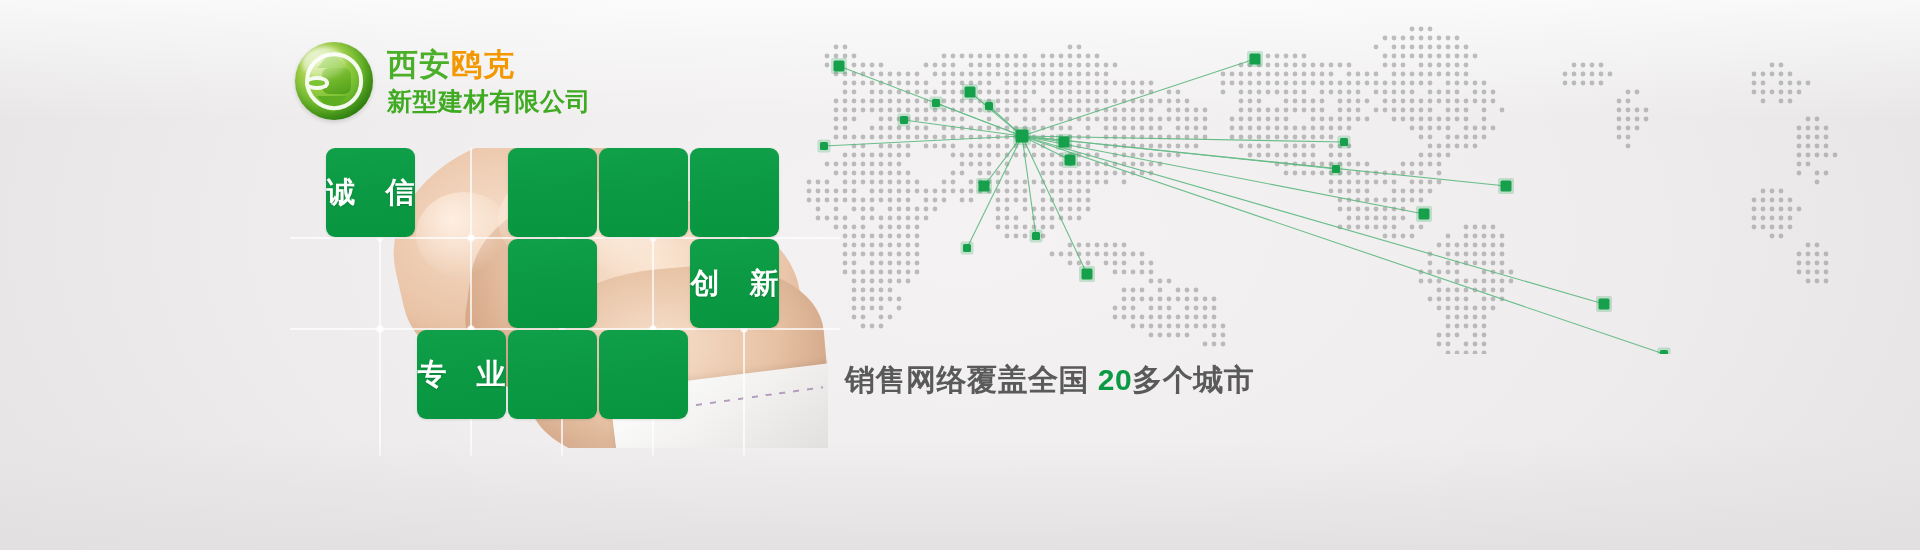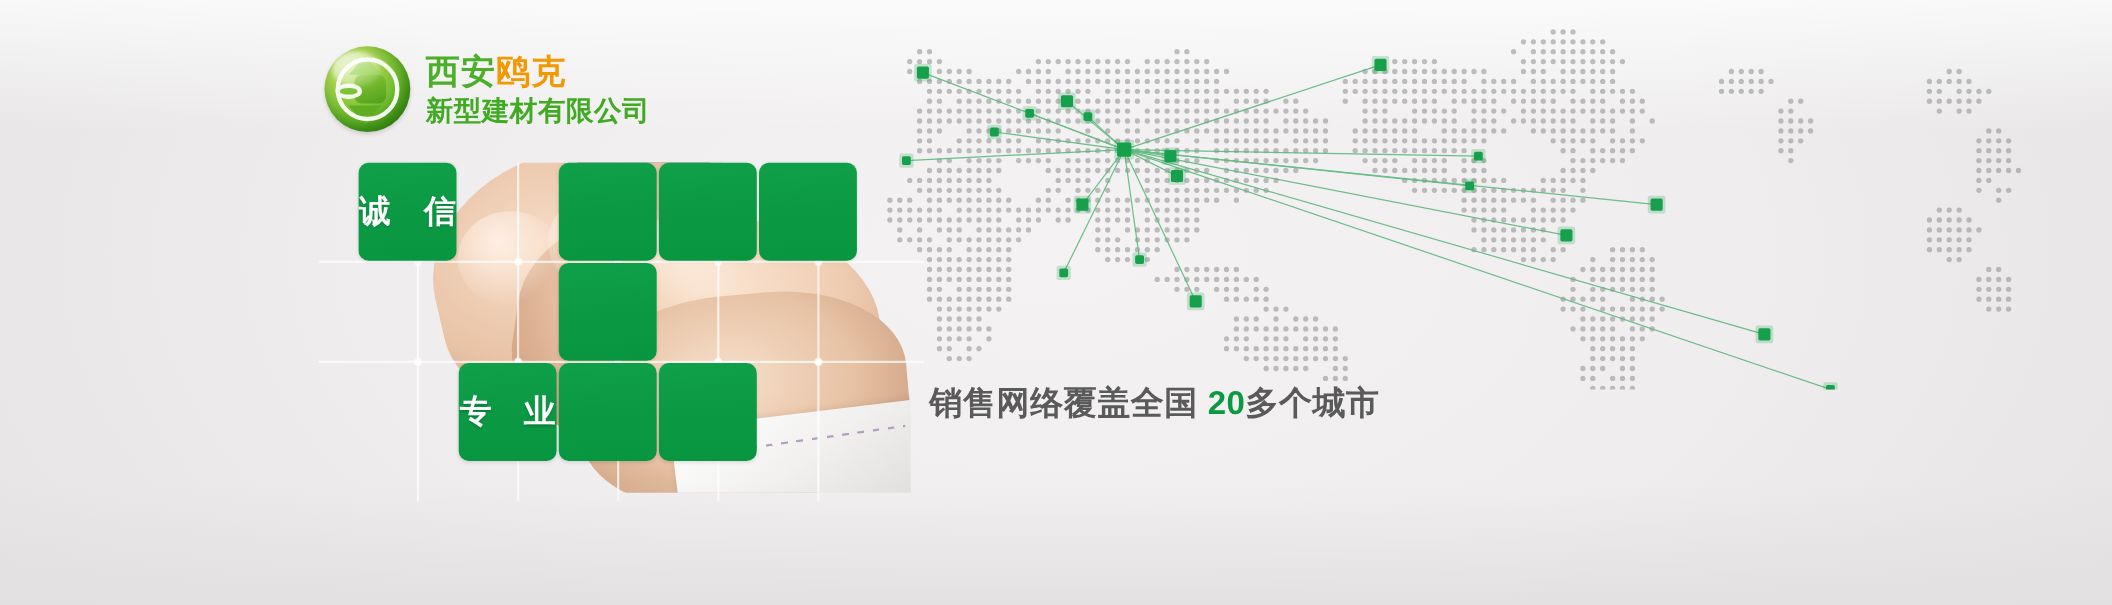--- a/index.html
+++ b/index.html
@@ -91,21 +91,21 @@
     box-shadow:0 1px 3px rgba(0,0,0,.10);
     display:flex;align-items:center;justify-content:center;}
   .tile-label{color:#ffffff;font-size:29px;font-weight:700;letter-spacing:11px;
     text-indent:11px;white-space:nowrap;text-shadow:0 1px 2px rgba(0,0,0,.18);}
 
   
   #map{position:absolute;left:724px;top:14px;width:1196px;height:340px;}
   #map svg{display:block;}
 
   
-  #tagline{position:absolute;left:845px;top:346px;font-size:30px;font-weight:700;
+  #tagline{position:absolute;left:845px;top:360px;font-size:30px;font-weight:700;
     color:#5a5a5a;letter-spacing:.5px;white-space:nowrap;}
   #tagline .num{color:#0b9a43;}
 </style>
 </head>
 <body>
 
 <div id="stage">
 
   <div class="sheen-top"></div>
 
@@ -168,21 +168,24 @@
       </div>
       <div class="tile" style="left: 273px; top: 0px;">
         <span class="tile-label"></span>
       </div>
       <div class="tile" style="left: 364px; top: 0px;">
         <span class="tile-label"></span>
       </div>
       <div class="tile" style="left: 182px; top: 91px;">
         <span class="tile-label"></span>
       </div>
-      <div class="tile" style="left: 91px; top: 182px; font-family: Liberation Serif, serif;">
+      <div class="tile" style="left: 364px; top: 91px;">
+        <span class="tile-label">创 新</span>
+      </div>
+      <div class="tile" style="left: 91px; top: 182px;">
         <span class="tile-label">专 业</span>
       </div>
       <div class="tile" style="left: 182px; top: 182px;">
         <span class="tile-label"></span>
       </div>
       <div class="tile" style="left: 273px; top: 182px;">
         <span class="tile-label"></span>
       </div>
     </div>
 

